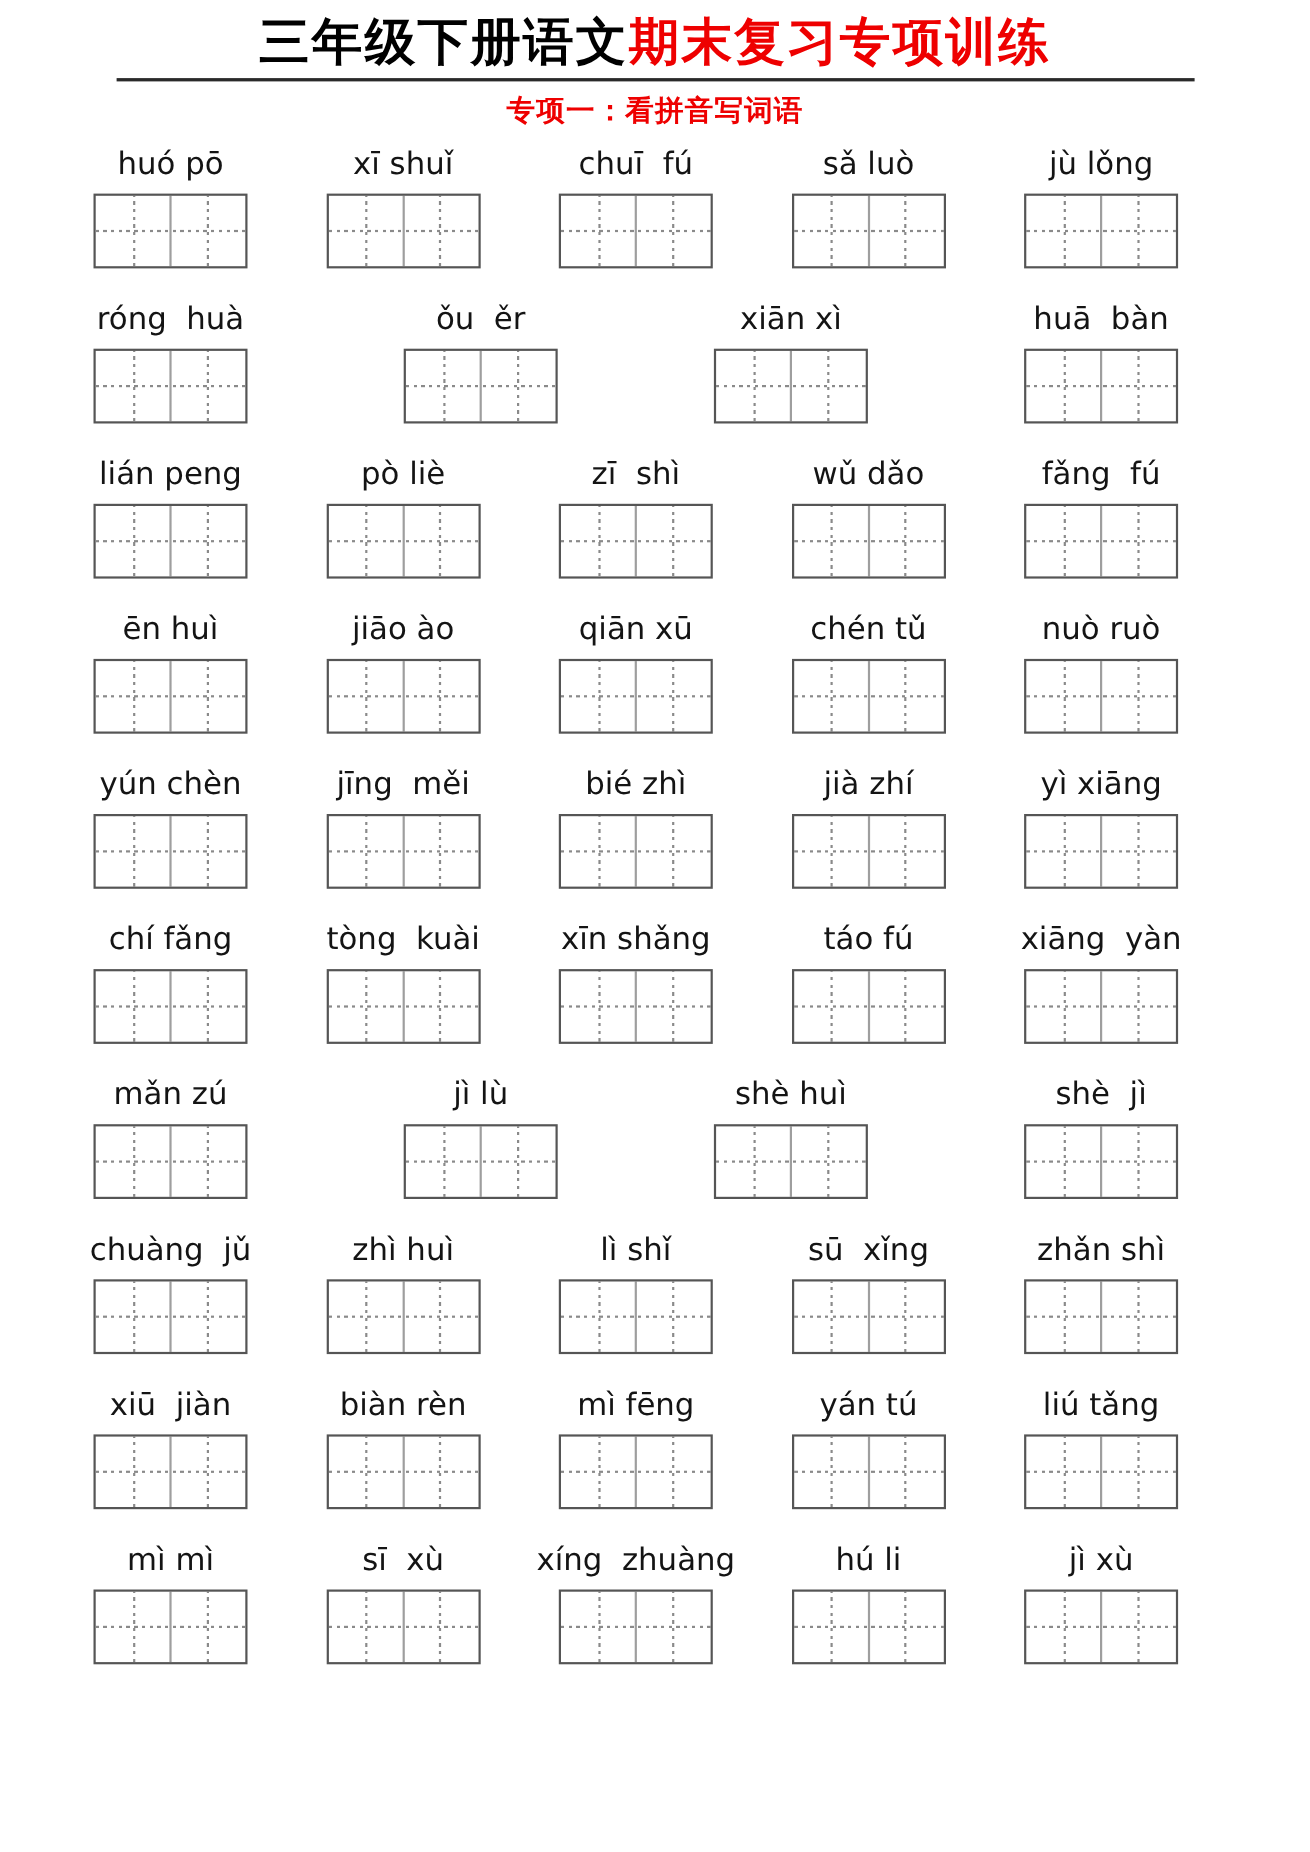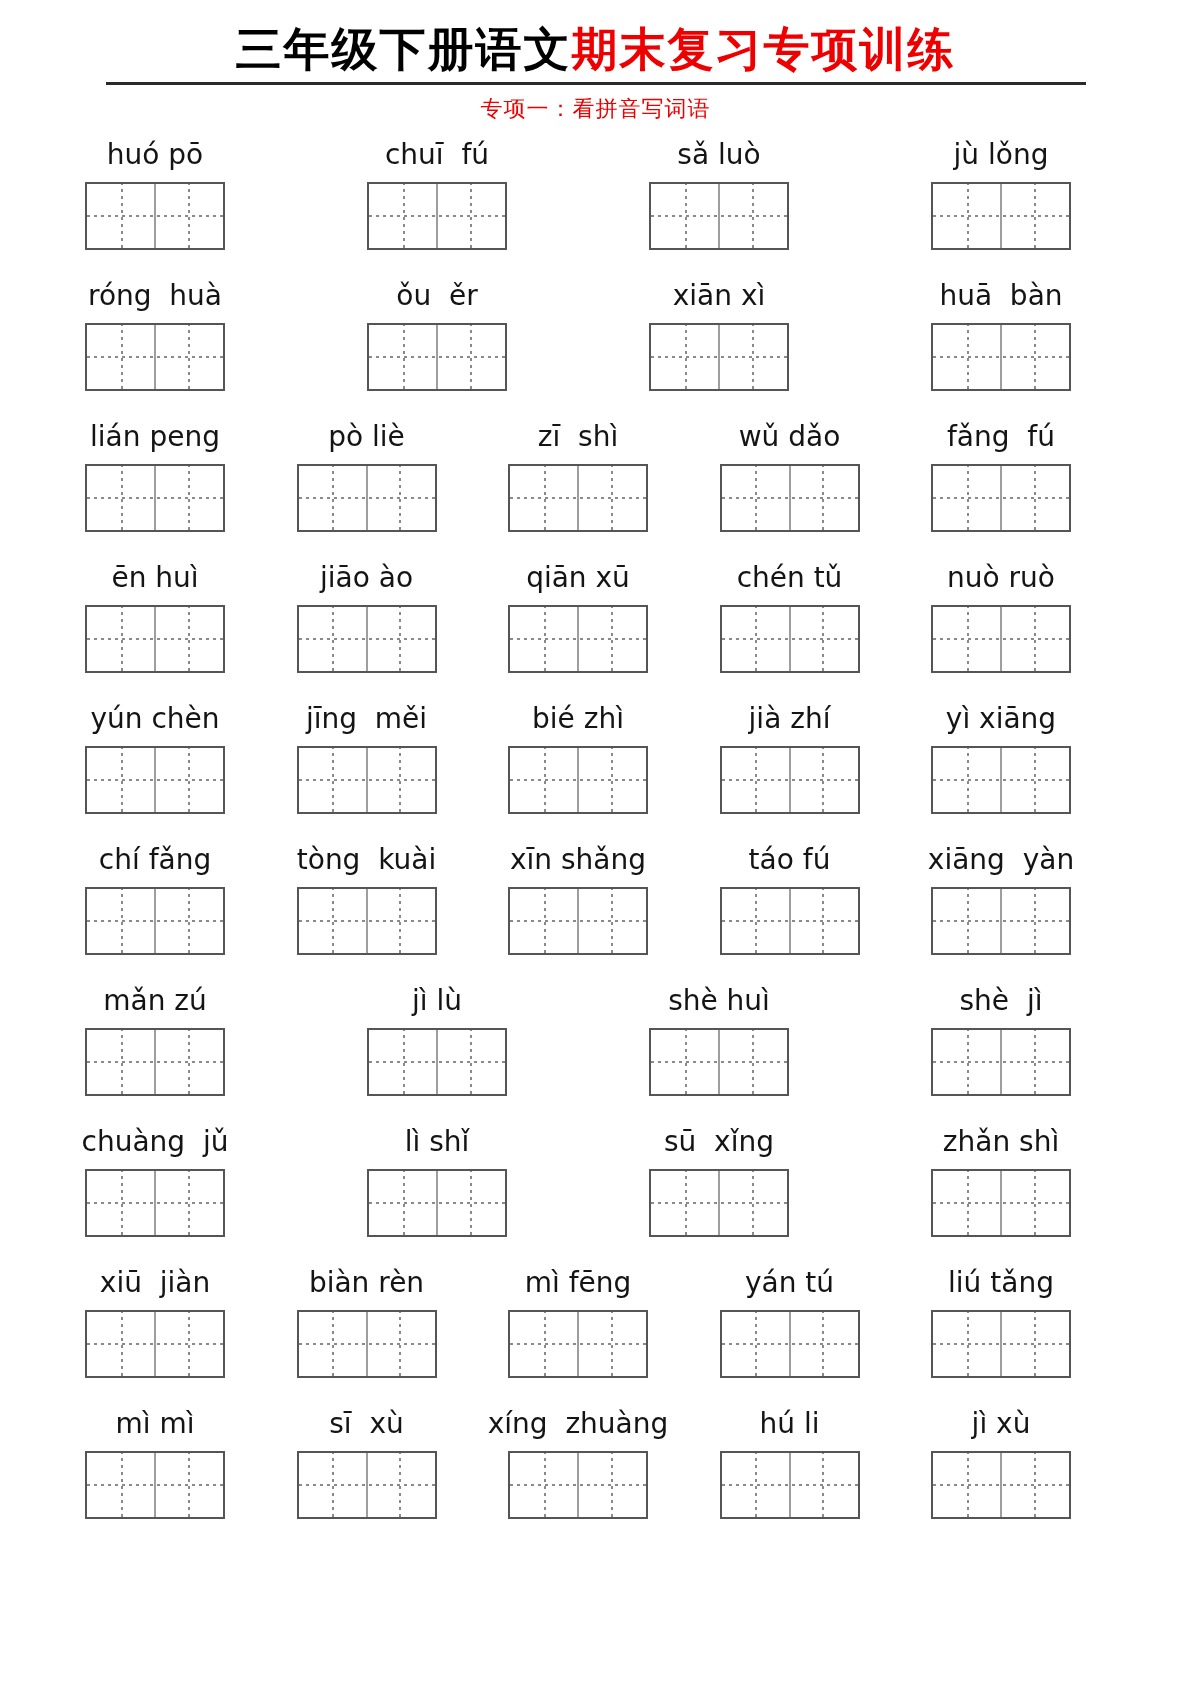--- a/index.html
+++ b/index.html
@@ -1,32 +1,32 @@
 <!DOCTYPE html>
 <html style="--accent: #ee0000;"><head>
 <meta charset="utf-8">
 <style>
   html,body{margin:0;padding:0;}
   body{
     width:1191px;height:1684px;background:#ffffff;overflow:hidden;
     font-family:"DejaVu Sans", sans-serif;
   }
-  header{ text-align:center; padding-top:23px; }
+  header{ text-align:center; padding-top:12px; }
   .title{
     margin:0; font-size:46px; font-weight:900; letter-spacing:2px; line-height:1.15;
     font-family:"DejaVu Sans", sans-serif;
   }
   .t-black{ color:#000000; }
   .t-red{ color:var(--accent,#ee0000); }
   .rule{
     width:980px; height:0; margin:6px auto 0 auto;
     border-top:3px solid #2a2a2a;
   }
   .subtitle{
-    margin-top:9px; font-size:22px; font-weight:normal; color:var(--accent,#ee0000);
+    margin-top:9px; font-size:26px; font-weight:bold; color:var(--accent,#ee0000);
     letter-spacing:1px;
   }
   .sheet{
     margin-top:14px; padding:0 95px 0 60px;
   }
   .row{
     display:flex; justify-content:space-between; margin-bottom:29px;
   }
   .col{
     width:190px; display:flex; flex-direction:column; align-items:center;
@@ -58,20 +58,24 @@
 </header>
 
 <main class="sheet">
 
   <div class="row">
     <div class="col">
       <div class="pinyin">huó pō</div>
       <div class="gridbox"></div>
     </div>
     <div class="col">
+      <div class="pinyin">xī shuǐ</div>
+      <div class="gridbox"></div>
+    </div>
+    <div class="col">
       <div class="pinyin">chuī  fú</div>
       <div class="gridbox"></div>
     </div>
     <div class="col">
       <div class="pinyin">sǎ luò</div>
       <div class="gridbox"></div>
     </div>
     <div class="col">
       <div class="pinyin">jù lǒng</div>
       <div class="gridbox"></div>
@@ -207,20 +211,24 @@
       <div class="gridbox"></div>
     </div>
   </div>
 
   <div class="row">
     <div class="col">
       <div class="pinyin">chuàng  jǔ</div>
       <div class="gridbox"></div>
     </div>
     <div class="col">
+      <div class="pinyin">zhì huì</div>
+      <div class="gridbox"></div>
+    </div>
+    <div class="col">
       <div class="pinyin">lì shǐ</div>
       <div class="gridbox"></div>
     </div>
     <div class="col">
       <div class="pinyin">sū  xǐng</div>
       <div class="gridbox"></div>
     </div>
     <div class="col">
       <div class="pinyin">zhǎn shì</div>
       <div class="gridbox"></div>

